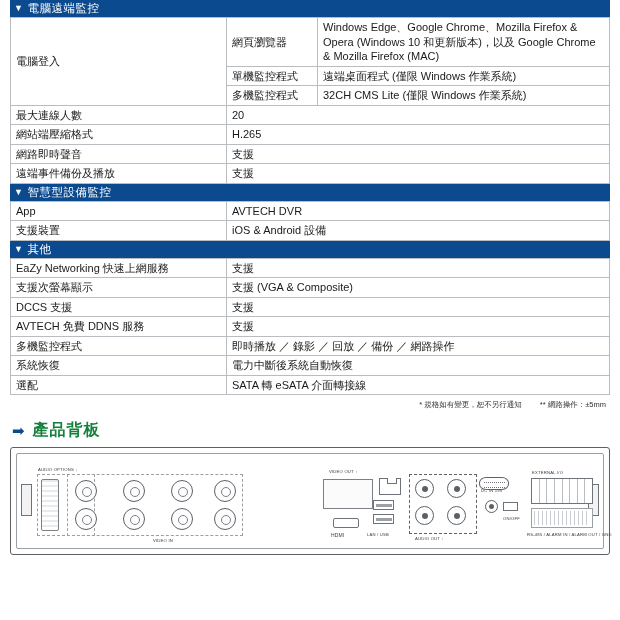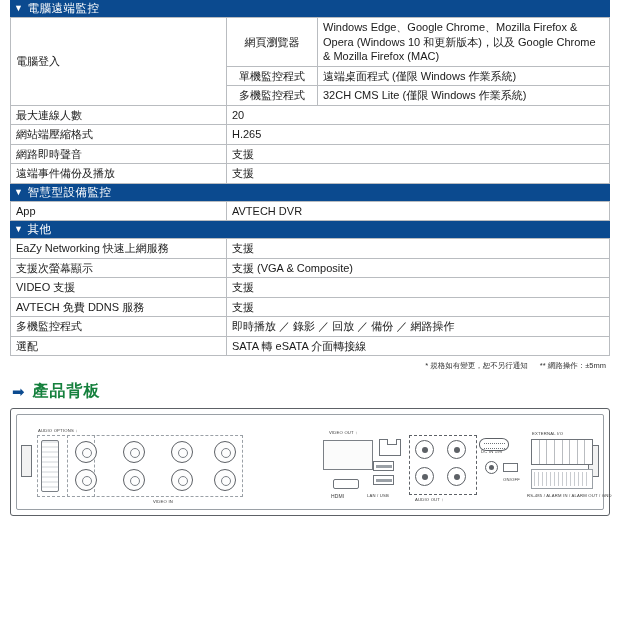--- a/index.html
+++ b/index.html
@@ -53,28 +53,28 @@
   }
   table.spec td {
     border: 1px solid #b9bcc0;
     padding: 2px 5px;
     vertical-align: middle;
     line-height: 1.32;
     color: #1a1a1a;
     background: #ffffff;
   }
   td.c1 { width: 205px; }
-  td.c2 { width: 80px; text-align: center; }
+  td.c2 { width: 80px; }
   td.c3 { }
 
   
   .footnotes {
     display: flex;
     justify-content: flex-end;
-    gap: 12px;
+    gap: 18px;
     font-size: 7.5px;
     color: #333333;
     padding: 5px 4px 0 0;
   }
 
   
   .panel-title {
     display: flex;
     align-items: center;
     margin: 10px 0 6px 2px;
@@ -323,48 +323,56 @@
   <div class="section-head">
     <span class="tri">▼</span>
     <span class="lbl">智慧型設備監控</span>
   </div>
   <table class="spec">
     <tbody>
       <tr>
         <td class="c1">App</td>
         <td>AVTECH DVR</td>
       </tr>
+      <tr>
+        <td class="c1">支援裝置</td>
+        <td>iOS &amp; Android 設備</td>
+      </tr>
     </tbody>
   </table>
 
   <div class="section-head">
     <span class="tri">▼</span>
     <span class="lbl">其他</span>
   </div>
   <table class="spec">
     <tbody>
       <tr>
         <td class="c1">EaZy Networking 快速上網服務</td>
         <td>支援</td>
       </tr>
       <tr>
         <td class="c1">支援次螢幕顯示</td>
         <td>支援 (VGA &amp; Composite)</td>
       </tr>
       <tr>
-        <td class="c1">VIDEO 支援</td>
+        <td class="c1">DCCS 支援</td>
         <td>支援</td>
       </tr>
       <tr>
         <td class="c1">AVTECH 免費 DDNS 服務</td>
         <td>支援</td>
       </tr>
       <tr>
         <td class="c1">多機監控程式</td>
         <td>即時播放 ／ 錄影 ／ 回放 ／ 備份 ／ 網路操作</td>
+      </tr>
+      <tr>
+        <td class="c1">系統恢復</td>
+        <td>電力中斷後系統自動恢復</td>
       </tr>
       <tr>
         <td class="c1">選配</td>
         <td>SATA 轉 eSATA 介面轉接線</td>
       </tr>
     </tbody>
   </table>
 
   <div class="footnotes">
     <span>* 規格如有變更，恕不另行通知</span>

